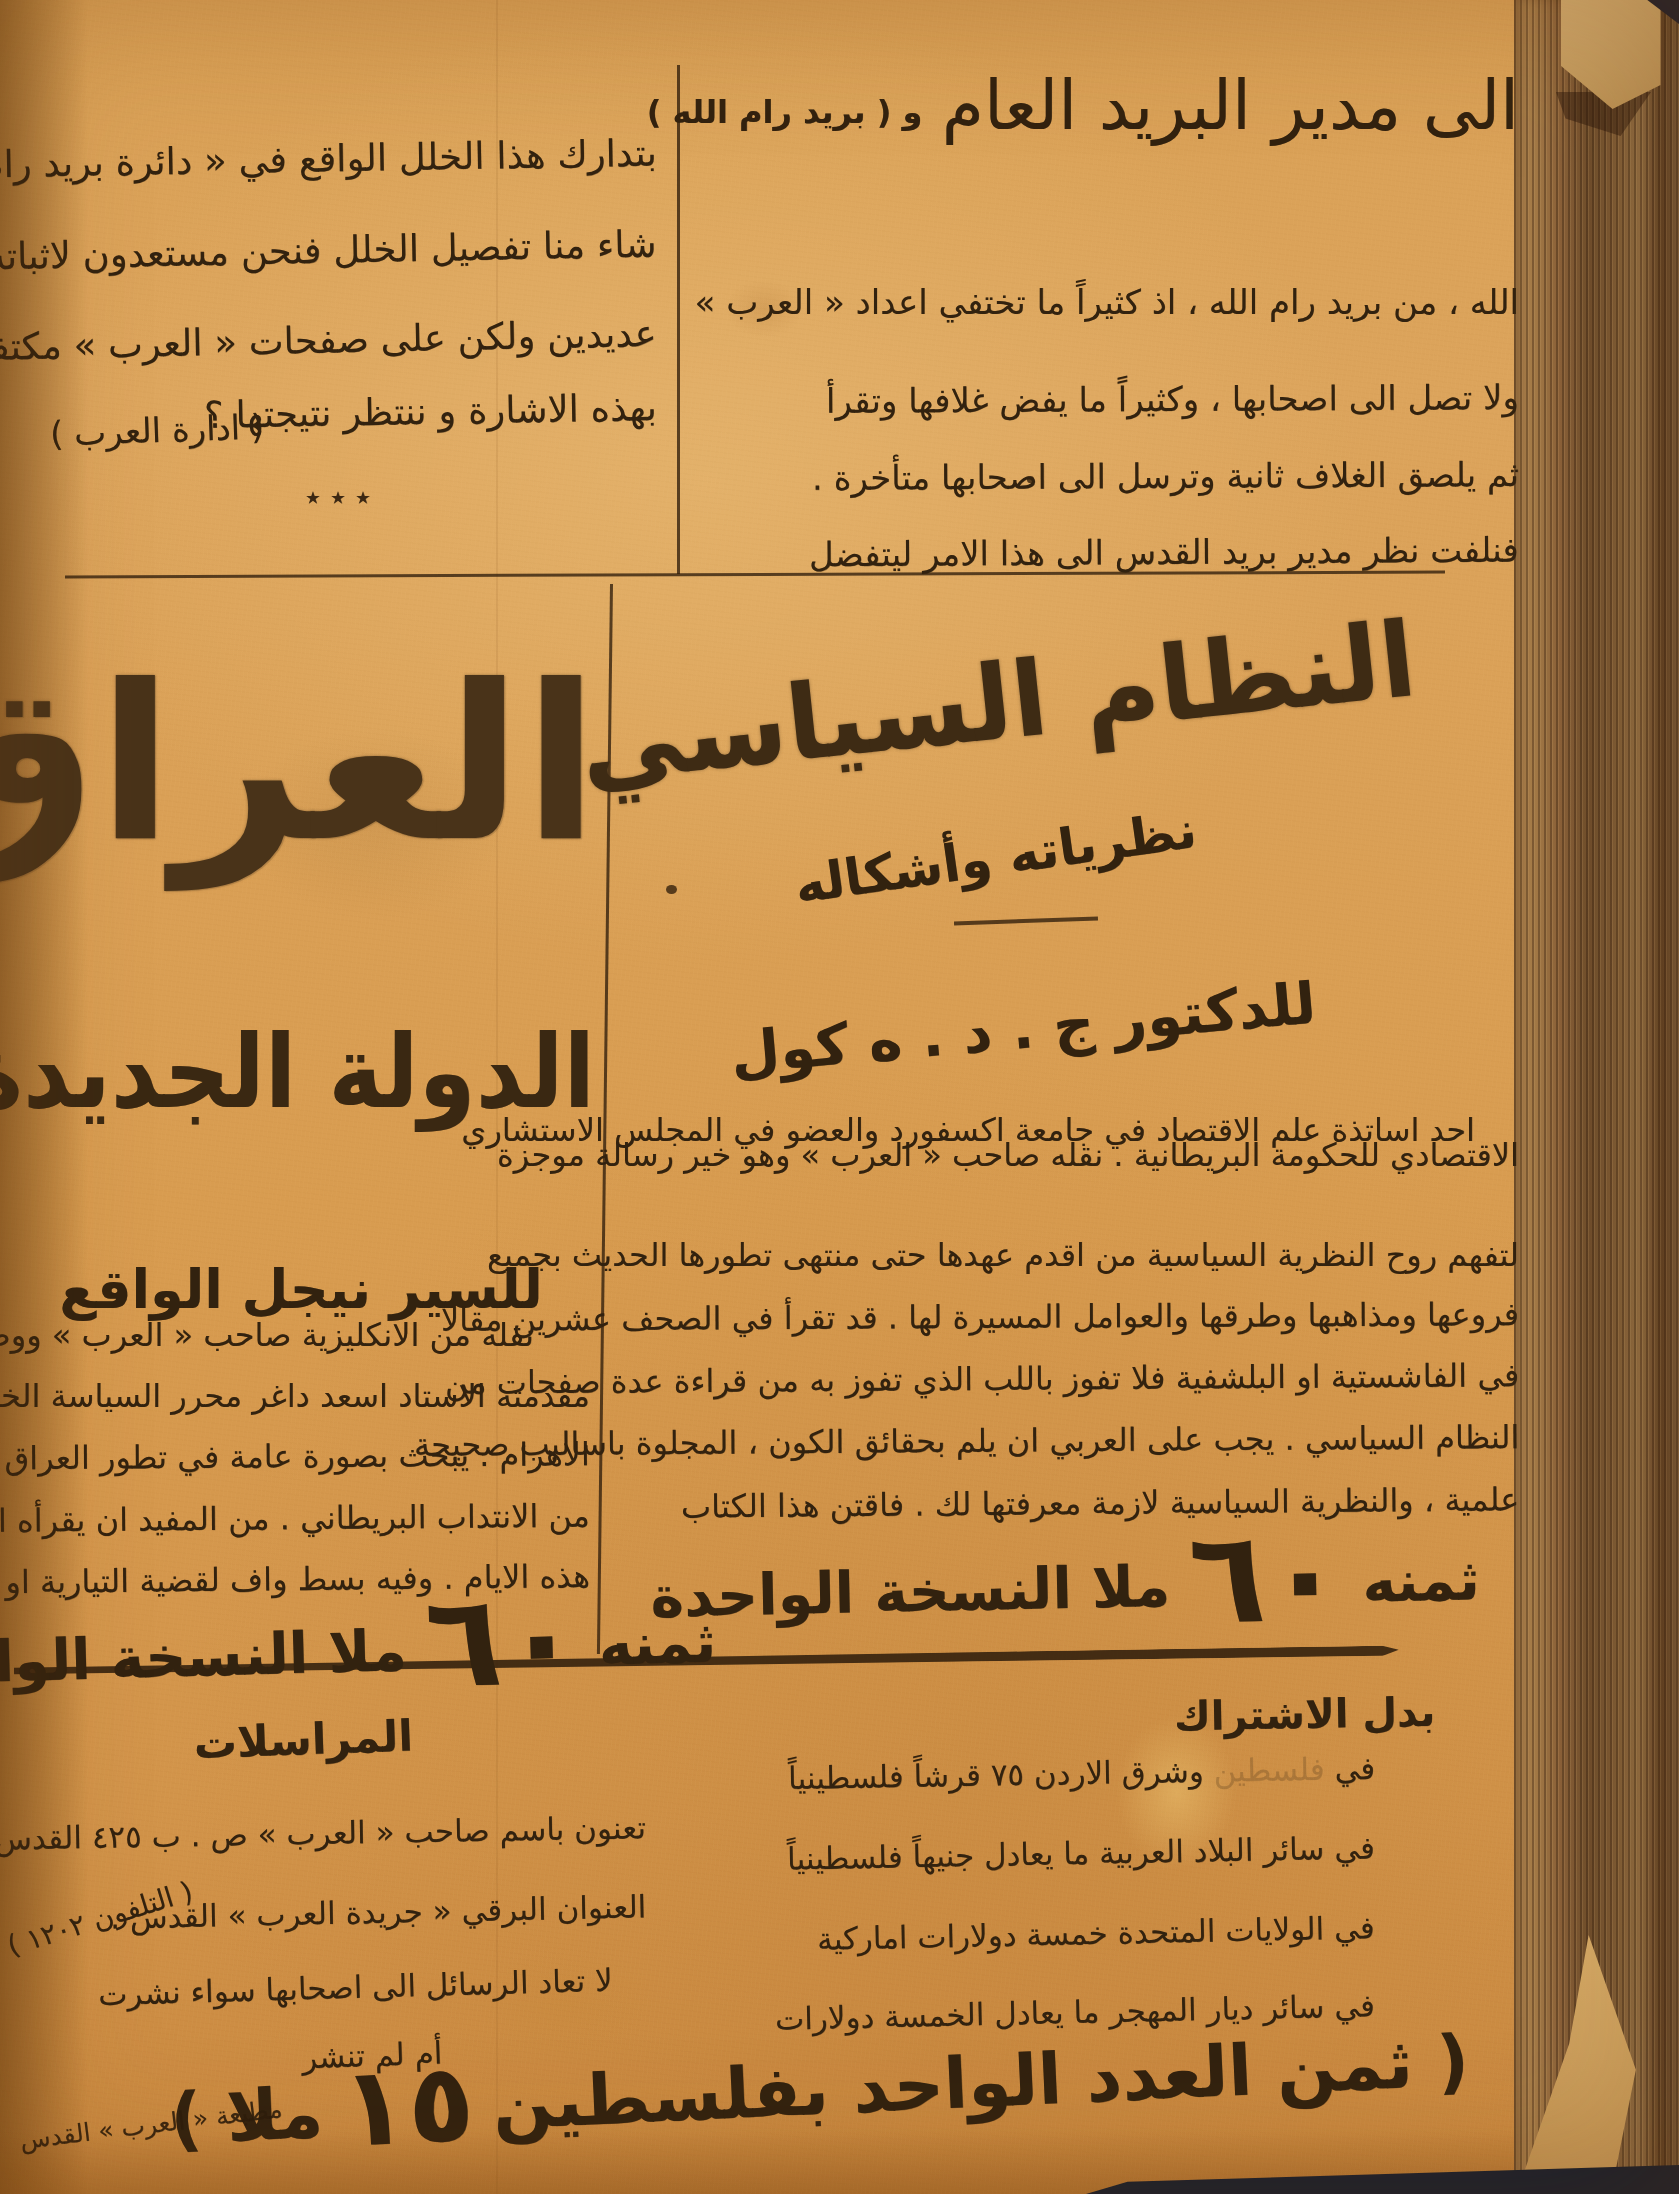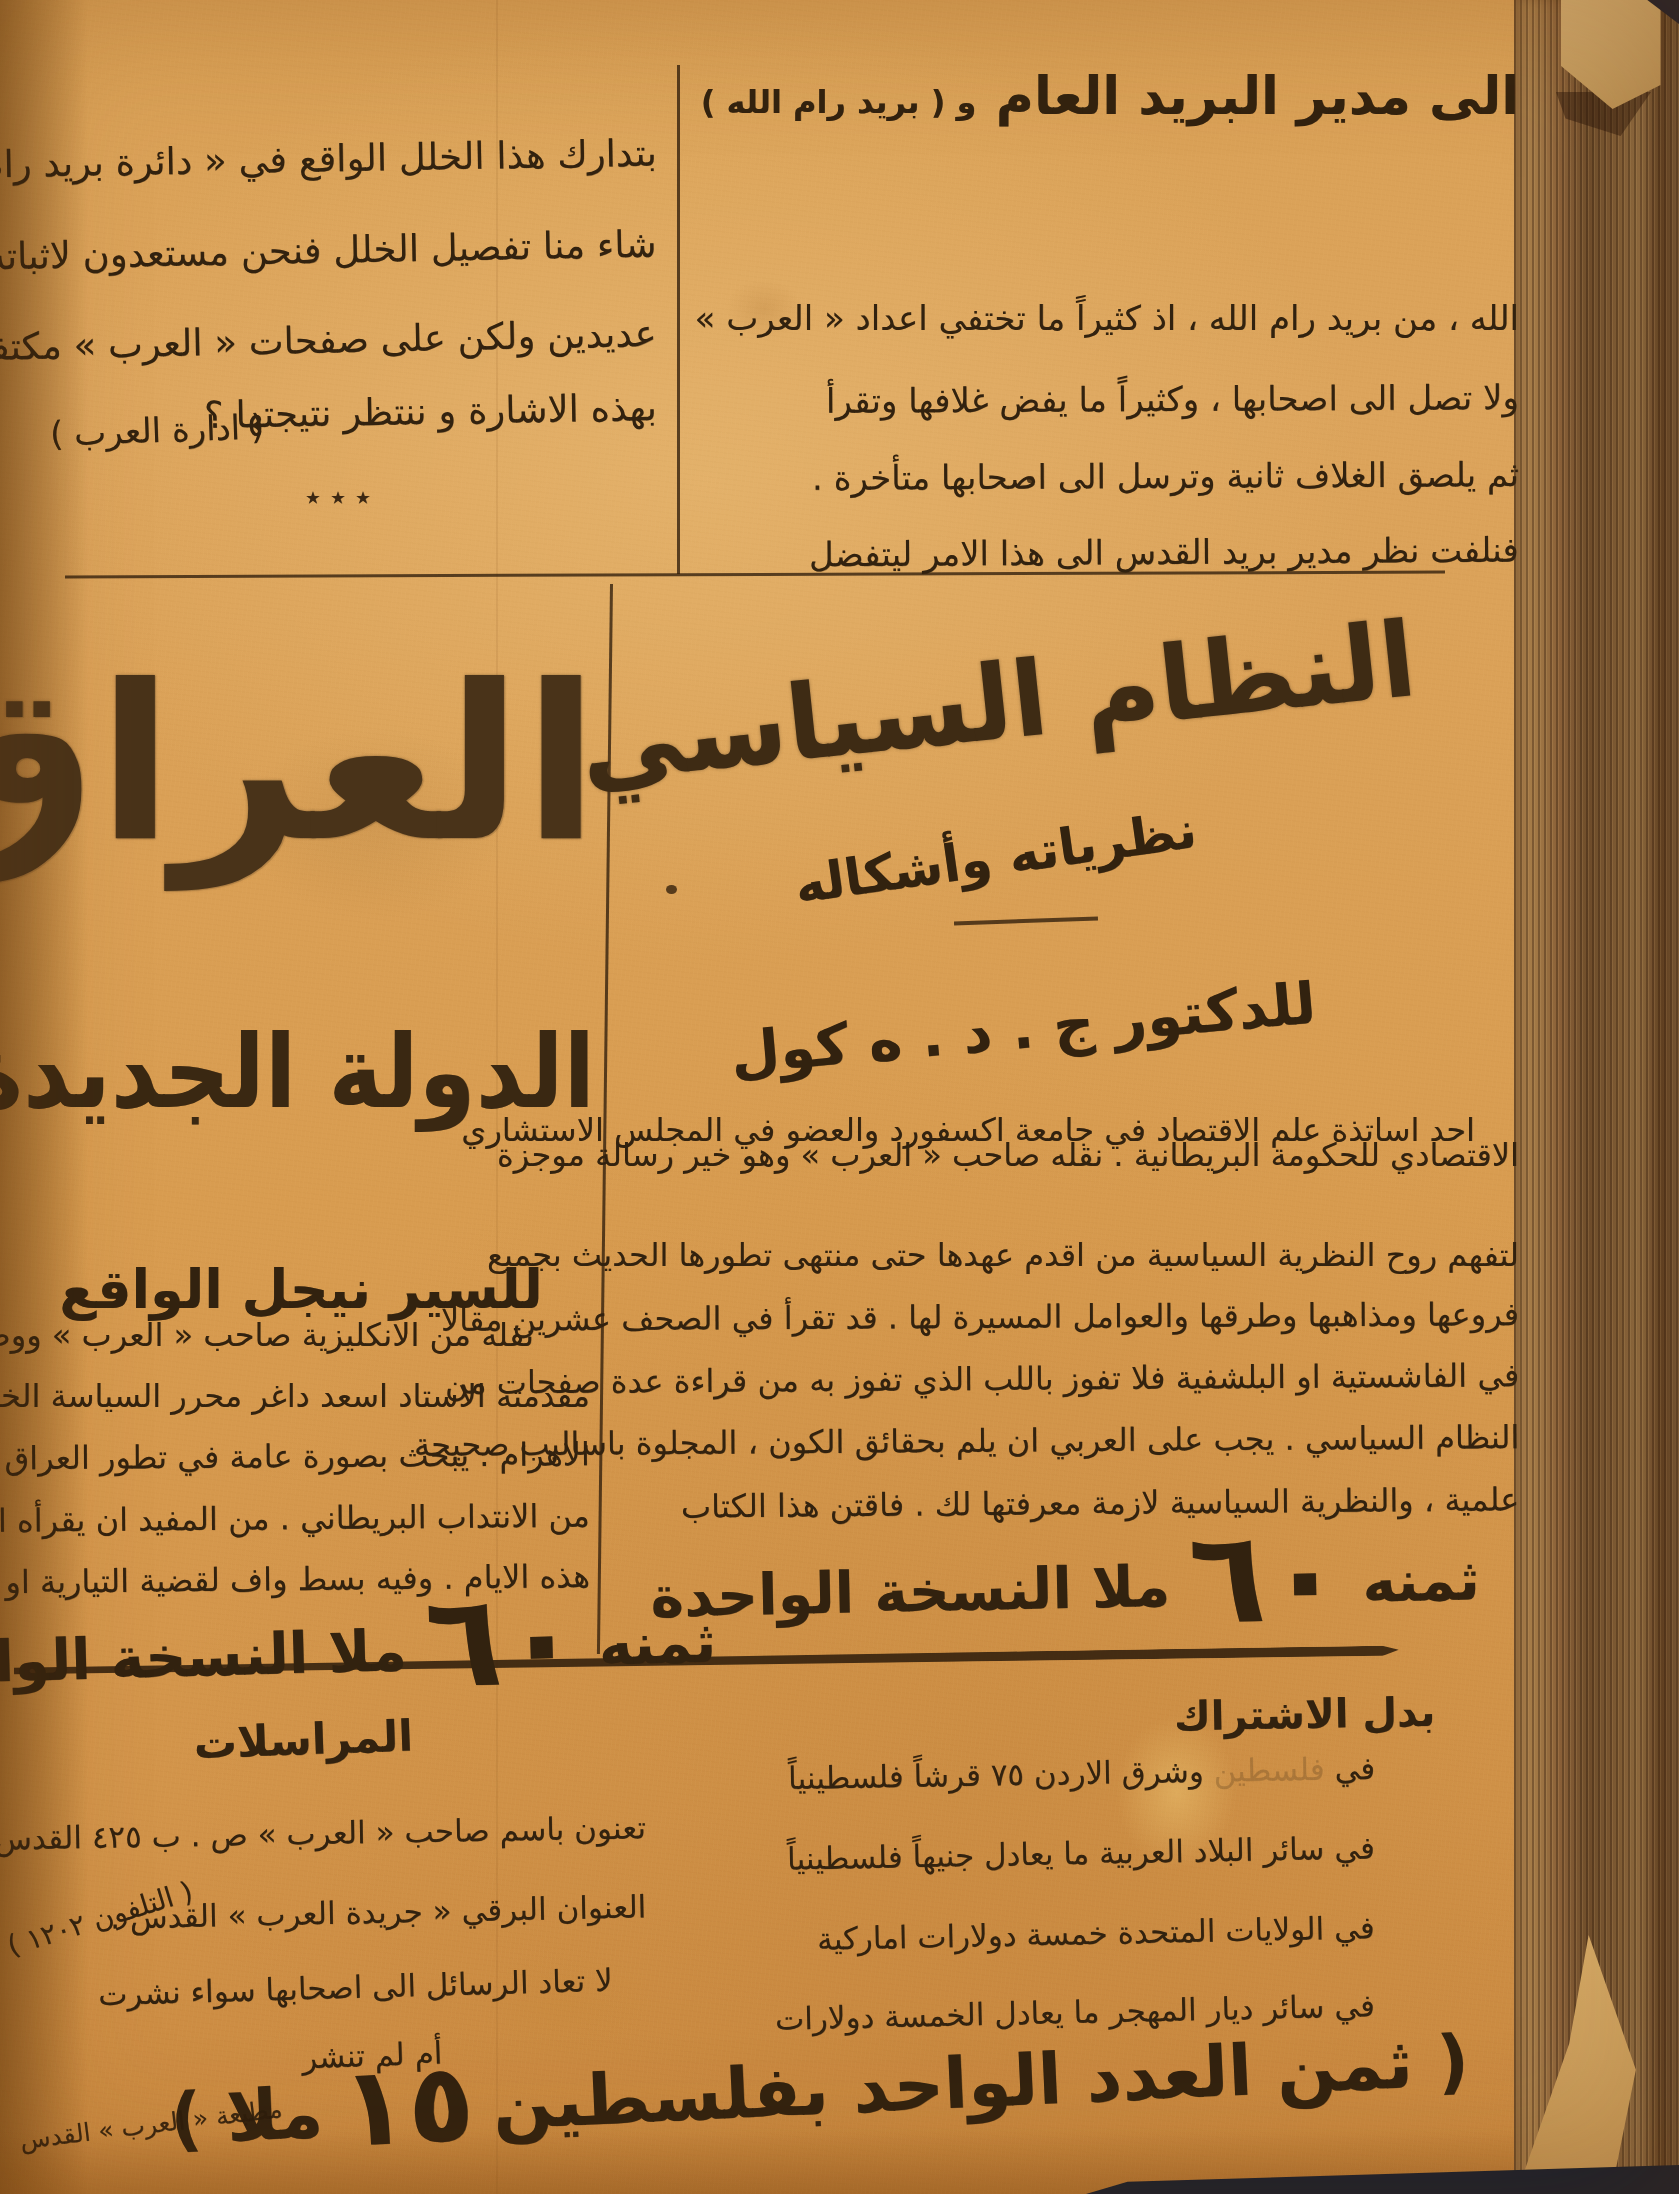--- a/index.html
+++ b/index.html
@@ -55,24 +55,24 @@
   .h-rule-top{left:65px;top:573px;width:1380px;height:3.2px;transform:rotate(-.2deg);}
   .v-rule-mid{left:610px;top:584px;width:3.2px;height:1070px;transform:rotate(.7deg);transform-origin:top center;}
   .h-rule-thick{left:14px;top:1666px;width:1385px;height:10.2px;transform:rotate(-.85deg);transform-origin:left center;
     background:rgba(44,27,10,.85);clip-path:polygon(0 18%,98.8% 0,100% 42%,98.8% 100%,0 82%);}
   .sub-dash{left:954px;top:919px;width:144px;height:4.2px;transform:rotate(-2deg);}
   
   .txt{position:absolute;white-space:nowrap;color:#32220f;
        text-shadow:0.3px 0.3px 0.6px rgba(51,34,15,.42);}
   .rline{text-align:right;}
   .letter-heading{right:160px;top:66px;display:flex;direction:rtl;align-items:center;gap:19.5px;}
-  .letter-heading .main{font-size:52px;font-weight:700;}
+  .letter-heading .main{font-size:68px;font-weight:400;}
   .letter-heading .side{font-size:32px;font-weight:700;padding-top:12px;}
   .lr{font-size:34px;right:160px;}
-  .lr0{right:218px;top:217px;}  .lr1{top:298px;} .lr2{top:379px;transform:rotate(-.3deg);}
+  .lr0{right:218px;top:217px;}  .lr1{top:282px;} .lr2{top:379px;transform:rotate(-.3deg);}
   .lr3{top:456px;transform:rotate(-.3deg);} .lr4{top:532px;transform:rotate(-.4deg);}
   .ll{font-size:37px;right:1022px;}
   .ll0{top:139px;transform:rotate(-1deg);} .ll1{top:231px;transform:rotate(-1.1deg);}
   .ll2{top:320px;transform:rotate(-1.2deg);} .ll3{top:390px;transform:rotate(-1deg);}
   .signature{left:50px;top:410px;font-size:34px;transform:rotate(-2deg);}
   .stars{left:273px;top:480px;width:130px;font-size:29px;letter-spacing:7.4px;text-align:center;color:rgba(50,32,14,.9);}
   
   .iraq-logo{left:14px;top:602px;width:574px;height:329px;font-size:215px;line-height:324px;
     font-weight:700;text-align:center;color:#493319;transform:scaleX(1.04);
     text-shadow:0 0 2.8px rgba(73,51,25,.5),1.4px 1.4px 0 rgba(73,51,25,.14);}

